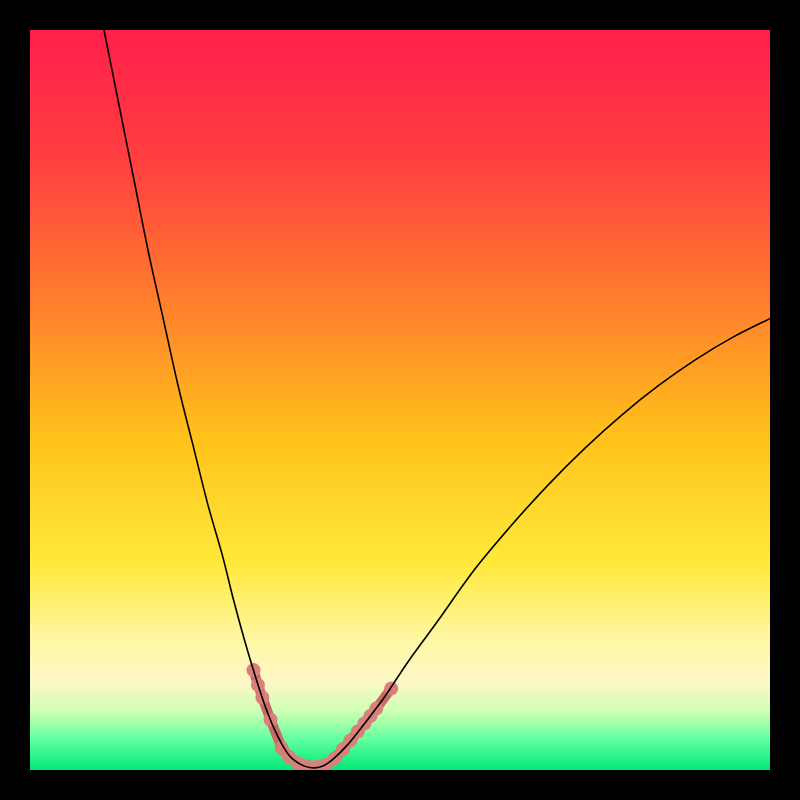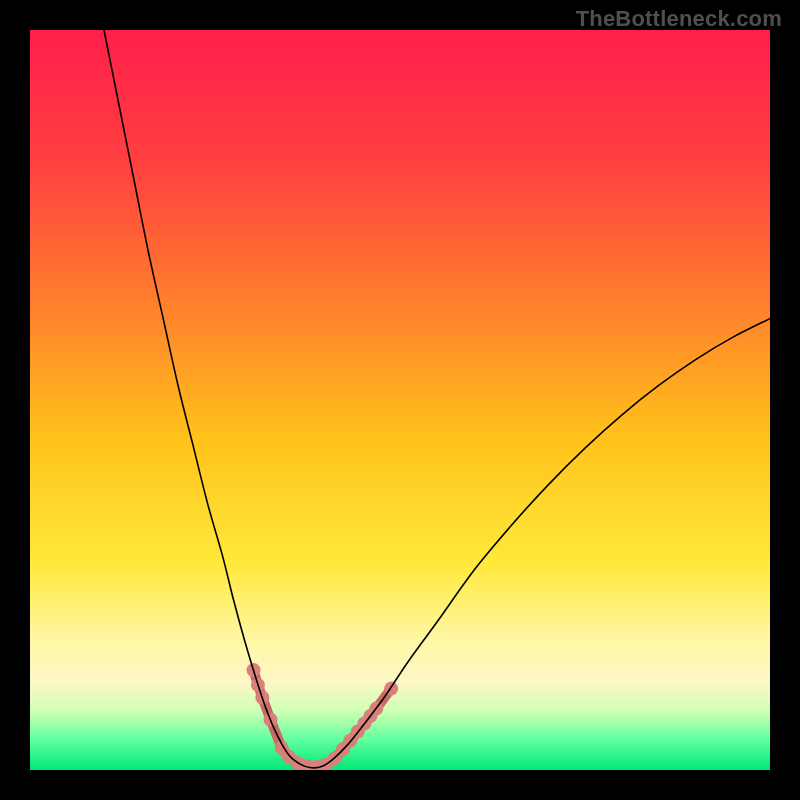--- a/index.html
+++ b/index.html
@@ -33,21 +33,20 @@
     font-weight: 600;
     letter-spacing: 0.2px;
     user-select: none;
   }
   svg { display: block; }
 </style>
 </head>
 <body>
 
 <div class="frame">
-  <div class="watermark">TheBottleneck.com</div>
   <div class="plot">
     <svg id="chart-svg" width="740" height="740" viewBox="0 0 740 740">
       <defs>
         <linearGradient id="bg-grad" x1="0" y1="0" x2="0" y2="1">
             <stop offset="0.00%" stop-color="#ff1f4b"></stop>
             <stop offset="18.00%" stop-color="#ff4040"></stop>
             <stop offset="40.00%" stop-color="#ff8a2a"></stop>
             <stop offset="55.00%" stop-color="#ffc21a"></stop>
             <stop offset="72.00%" stop-color="#ffe93b"></stop>
             <stop offset="82.00%" stop-color="#fff7a0"></stop>

